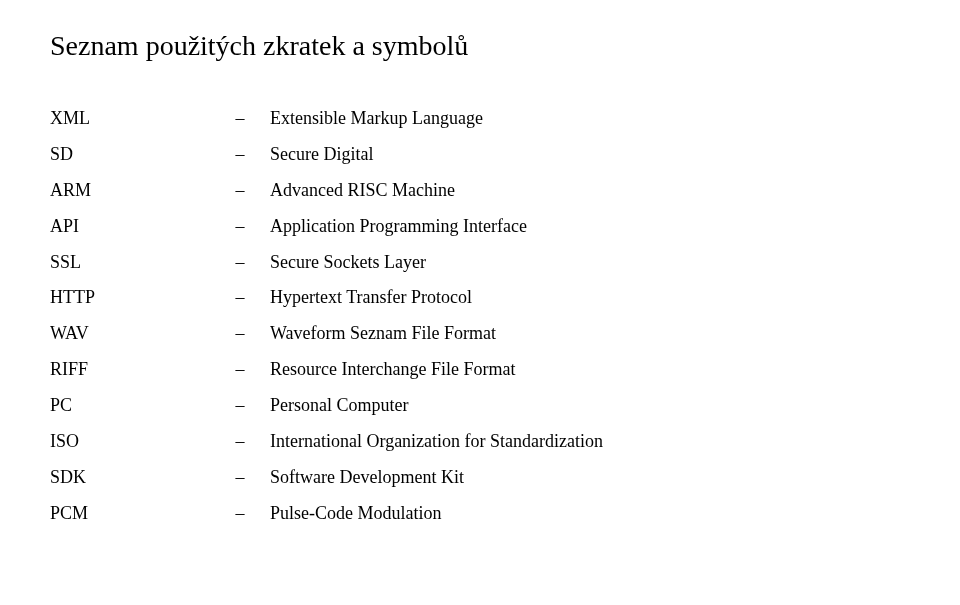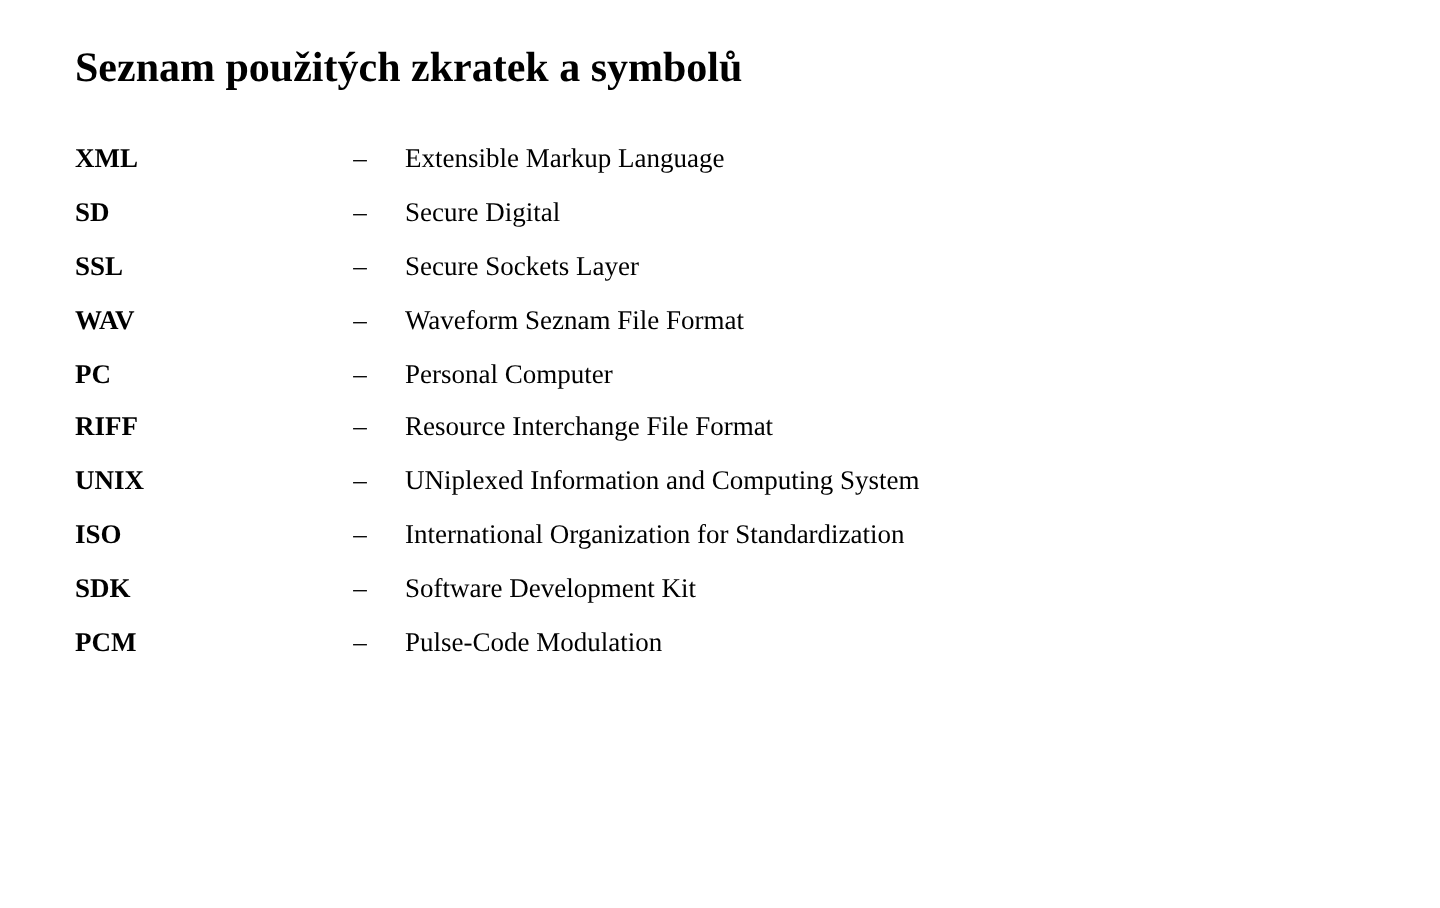--- a/index.html
+++ b/index.html
@@ -12,40 +12,40 @@
       background: #ffffff;
       font-family: 'Georgia', 'Times New Roman', Times, serif;
       color: #000000;
       width: 960px;
       min-height: 605px;
       padding: 30px 50px 30px 50px;
     }
 
     h1 {
       font-size: 28px;
-      font-weight: bold;
-      margin-bottom: 26px;
+      font-weight: normal;
+      margin-bottom: 39px;
       font-family: 'Georgia', serif;
     }
 
     .abbreviations-table {
       width: 100%;
       border-collapse: collapse;
     }
 
     .abbreviations-table tr td {
       padding: 4px 0;
       vertical-align: top;
       font-size: 18px;
       line-height: 1.55;
     }
 
     .col-abbr {
       width: 160px;
-      font-weight: bold;
+      font-weight: normal;
     }
 
     .col-dash {
       width: 60px;
       text-align: center;
       color: #000;
     }
 
     .col-full {
       width: auto;
@@ -63,43 +63,53 @@
         <td class="col-abbr">XML</td>
         <td class="col-dash">–</td>
         <td class="col-full">Extensible Markup Language</td>
       </tr>
       <tr>
         <td class="col-abbr">SD</td>
         <td class="col-dash">–</td>
         <td class="col-full">Secure Digital</td>
       </tr>
       <tr>
+        <td class="col-abbr">ARM</td>
+        <td class="col-dash">–</td>
+        <td class="col-full">Advanced RISC Machine</td>
+      </tr>
+      <tr>
+        <td class="col-abbr">API</td>
+        <td class="col-dash">–</td>
+        <td class="col-full">Application Programming Interface</td>
+      </tr>
+      <tr>
         <td class="col-abbr">SSL</td>
         <td class="col-dash">–</td>
         <td class="col-full">Secure Sockets Layer</td>
+      </tr>
+      <tr>
+        <td class="col-abbr">HTTP</td>
+        <td class="col-dash">–</td>
+        <td class="col-full">Hypertext Transfer Protocol</td>
       </tr>
       <tr>
         <td class="col-abbr">WAV</td>
         <td class="col-dash">–</td>
         <td class="col-full">Waveform Seznam File Format</td>
       </tr>
       <tr>
-        <td class="col-abbr">PC</td>
-        <td class="col-dash">–</td>
-        <td class="col-full">Personal Computer</td>
-      </tr>
-      <tr>
         <td class="col-abbr">RIFF</td>
         <td class="col-dash">–</td>
         <td class="col-full">Resource Interchange File Format</td>
       </tr>
       <tr>
-        <td class="col-abbr">UNIX</td>
+        <td class="col-abbr">PC</td>
         <td class="col-dash">–</td>
-        <td class="col-full">UNiplexed Information and Computing System</td>
+        <td class="col-full">Personal Computer</td>
       </tr>
       <tr>
         <td class="col-abbr">ISO</td>
         <td class="col-dash">–</td>
         <td class="col-full">International Organization for Standardization</td>
       </tr>
       <tr>
         <td class="col-abbr">SDK</td>
         <td class="col-dash">–</td>
         <td class="col-full">Software Development Kit</td>

